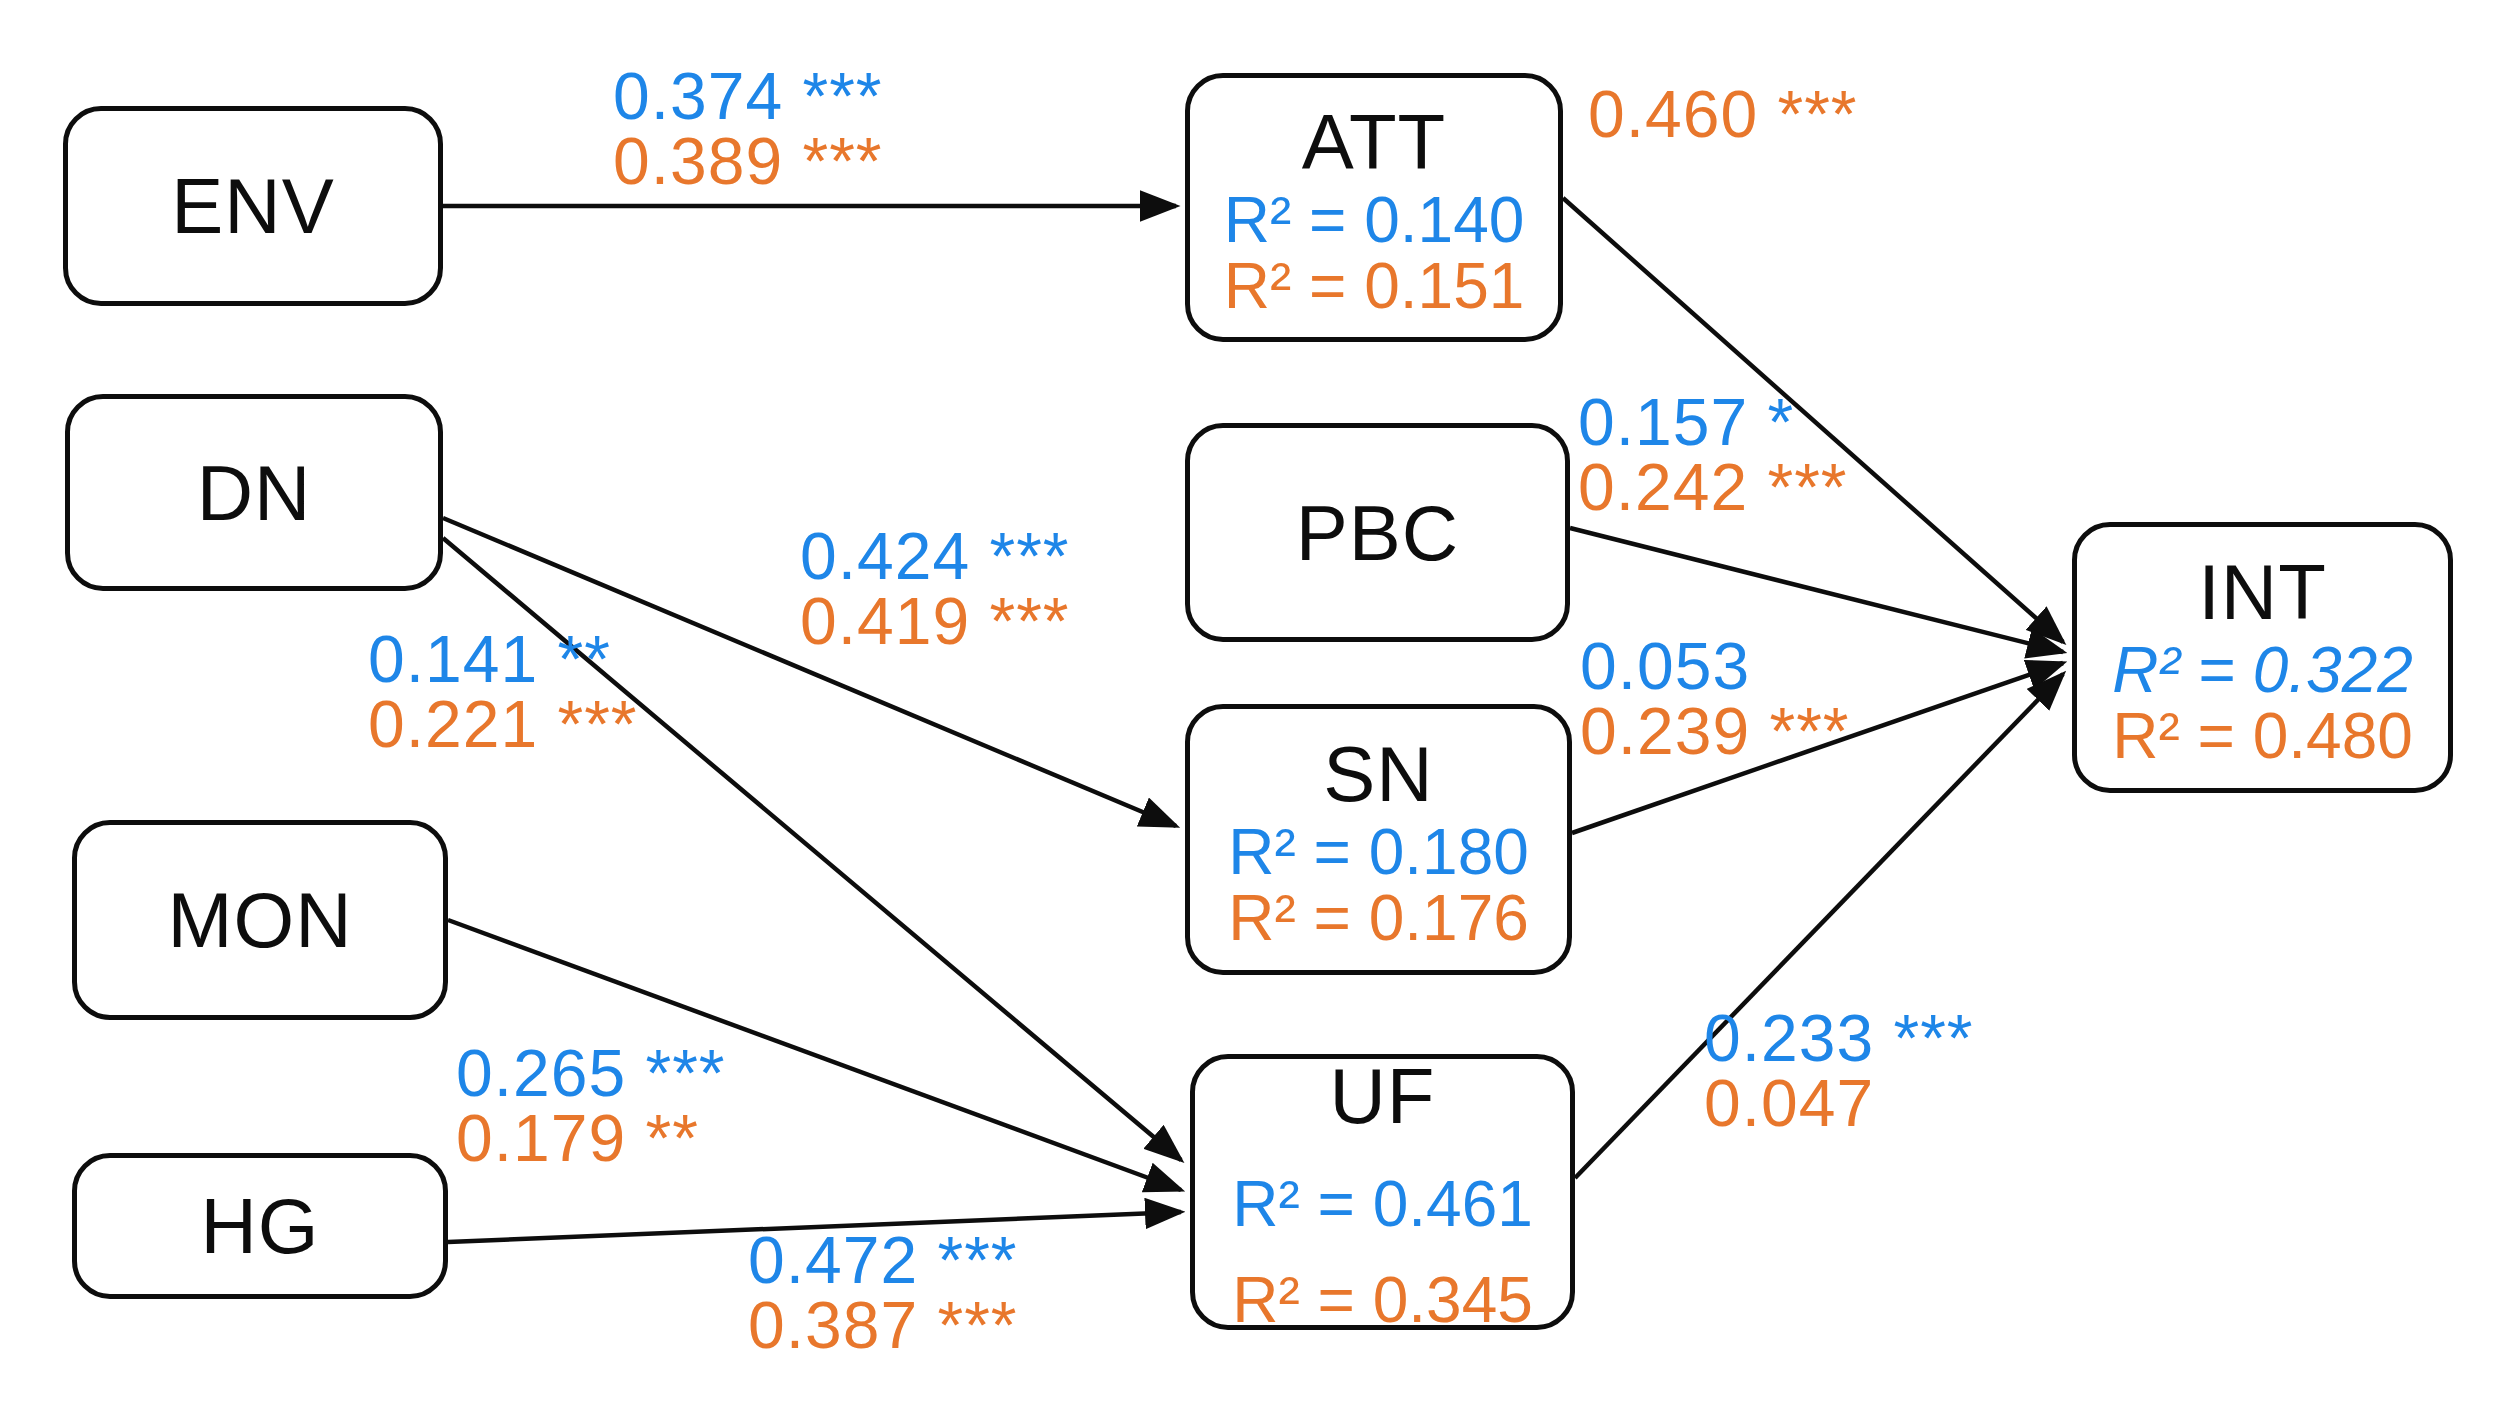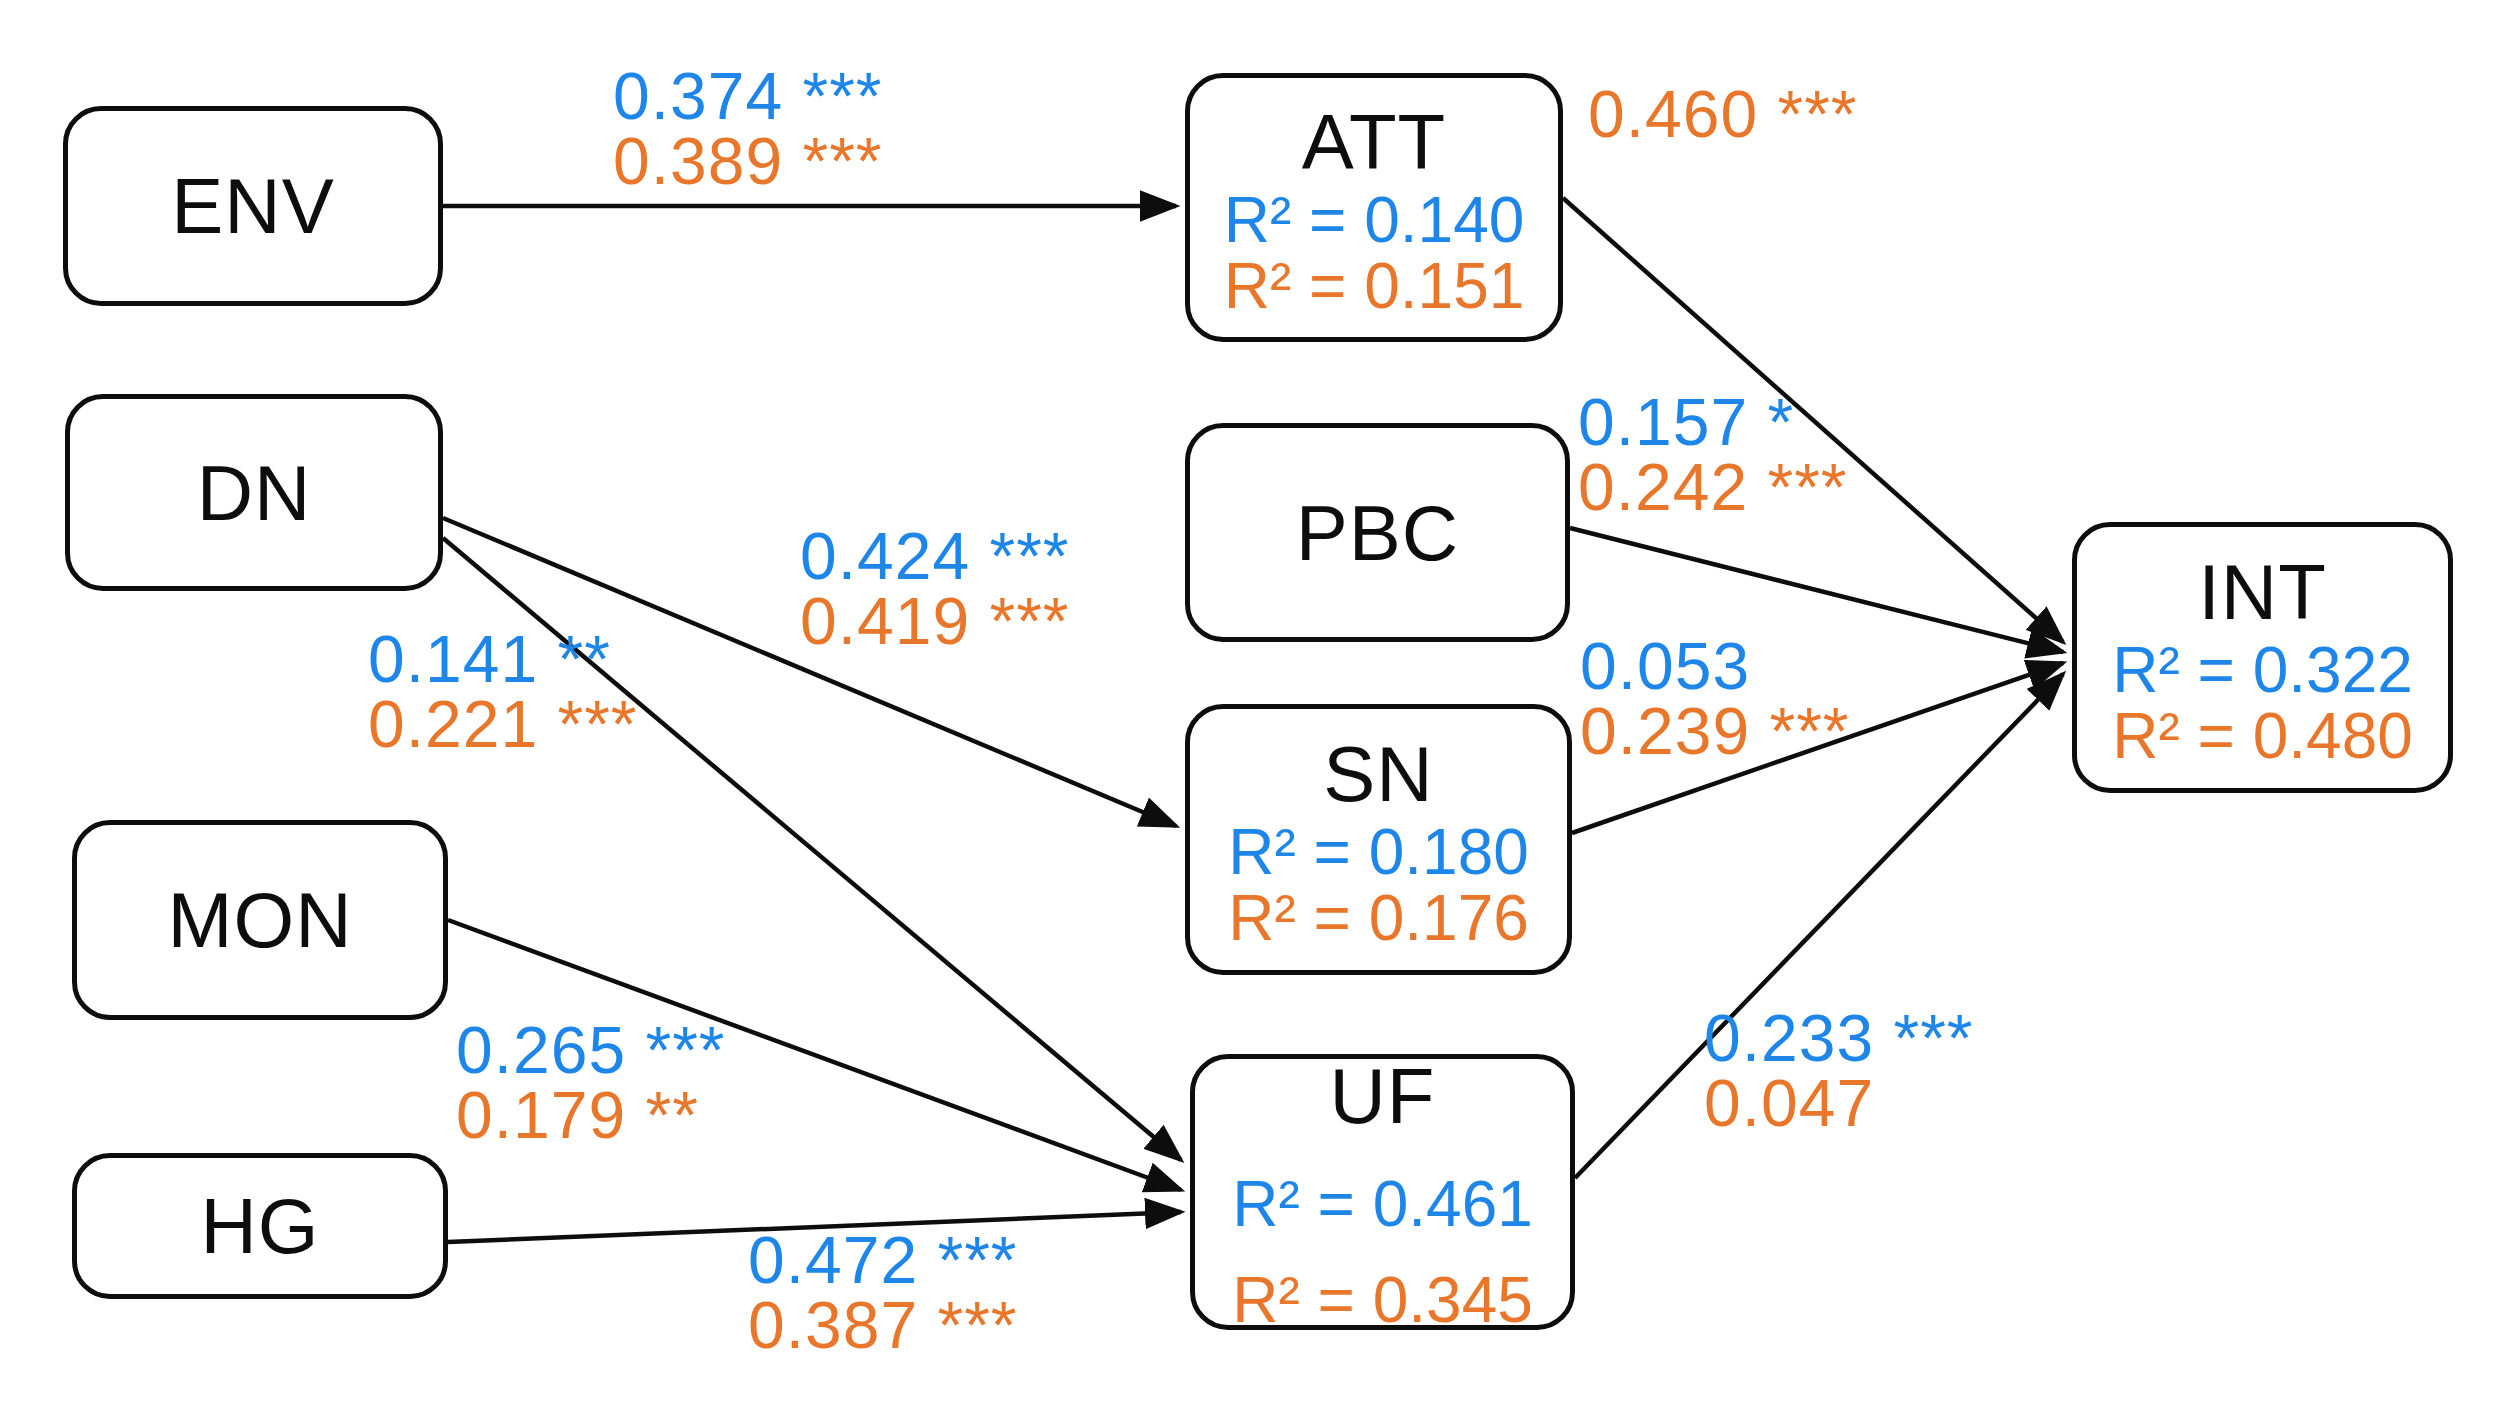--- a/index.html
+++ b/index.html
@@ -104,39 +104,39 @@
         <div class="r2-line" style="color: rgb(30, 134, 232);">R² = 0.180</div>
         <div class="r2-line" style="color: rgb(232, 119, 44);">R² = 0.176</div>
       </div>
       <div class="node" style="left: 1190px; top: 1054px; width: 385px; height: 276px; gap: 32px;">
         <div class="node-label">UF</div>
         <div class="r2-line" style="color: rgb(30, 134, 232);">R² = 0.461</div>
         <div class="r2-line" style="color: rgb(232, 119, 44);">R² = 0.345</div>
       </div>
       <div class="node" style="left: 2072px; top: 522px; width: 381px; height: 271px;">
         <div class="node-label">INT</div>
-        <div class="r2-line" style="color: rgb(30, 134, 232);">R² = 0.322</div>
+        <div class="r2-line" style="color: rgb(30, 134, 232); font-style: italic;">R² = 0.322</div>
         <div class="r2-line" style="color: rgb(232, 119, 44);">R² = 0.480</div>
       </div>
     </div>
   <div id="labels-layer">
       <div class="edge-label" style="left: 613px; top: 64px;">
         <div class="path-coef" style="color: rgb(30, 134, 232);">0.374 ***</div>
         <div class="path-coef" style="color: rgb(232, 119, 44);">0.389 ***</div>
       </div>
       <div class="edge-label" style="left: 800px; top: 524px;">
         <div class="path-coef" style="color: rgb(30, 134, 232);">0.424 ***</div>
         <div class="path-coef" style="color: rgb(232, 119, 44);">0.419 ***</div>
       </div>
       <div class="edge-label" style="left: 368px; top: 627px;">
         <div class="path-coef" style="color: rgb(30, 134, 232);">0.141 **</div>
         <div class="path-coef" style="color: rgb(232, 119, 44);">0.221 ***</div>
       </div>
       <div class="edge-label" style="left: 456px; top: 1018px;">
-        <div class="path-coef" style="color: rgb(30, 134, 232);">0.265 ***</div>
+        <div class="path-coef" style="color: rgb(30, 134, 232); margin-top: 23px;">0.265 ***</div>
         <div class="path-coef" style="color: rgb(232, 119, 44);">0.179 **</div>
       </div>
       <div class="edge-label" style="left: 748px; top: 1228px;">
         <div class="path-coef" style="color: rgb(30, 134, 232);">0.472 ***</div>
         <div class="path-coef" style="color: rgb(232, 119, 44);">0.387 ***</div>
       </div>
       <div class="edge-label" style="left: 1588px; top: 82px;">
         <div class="path-coef" style="color: rgb(232, 119, 44);">0.460 ***</div>
       </div>
       <div class="edge-label" style="left: 1578px; top: 390px;">

